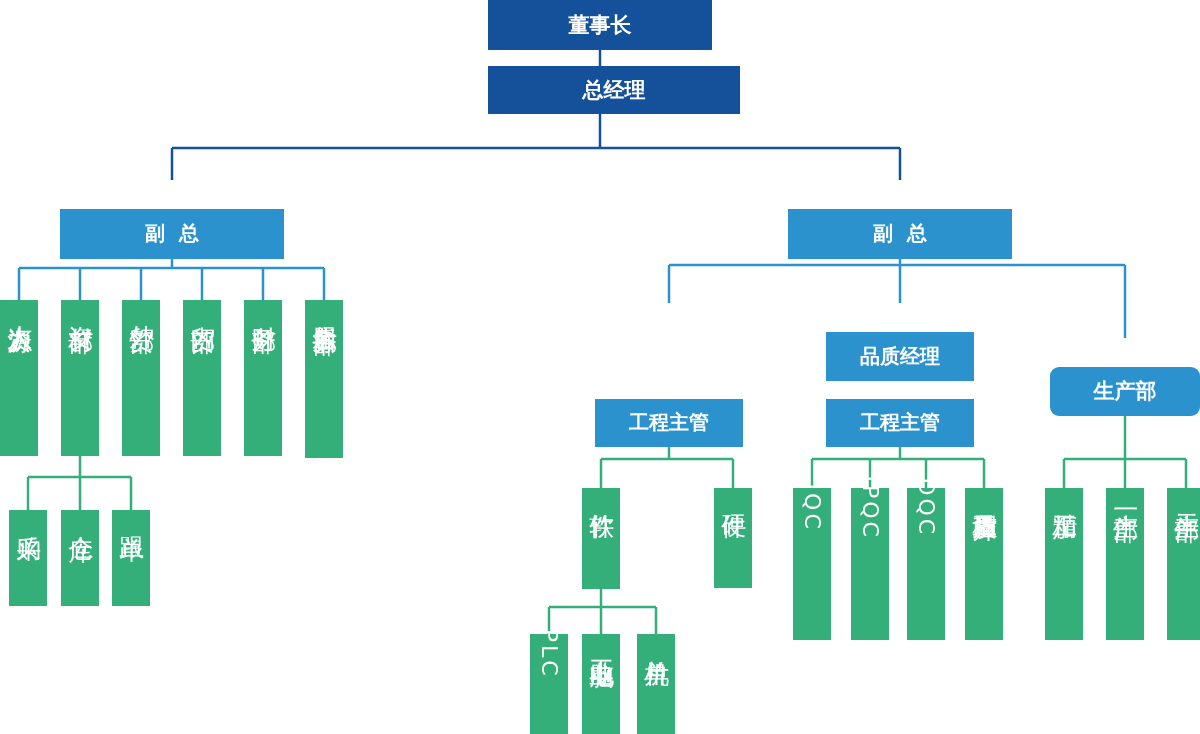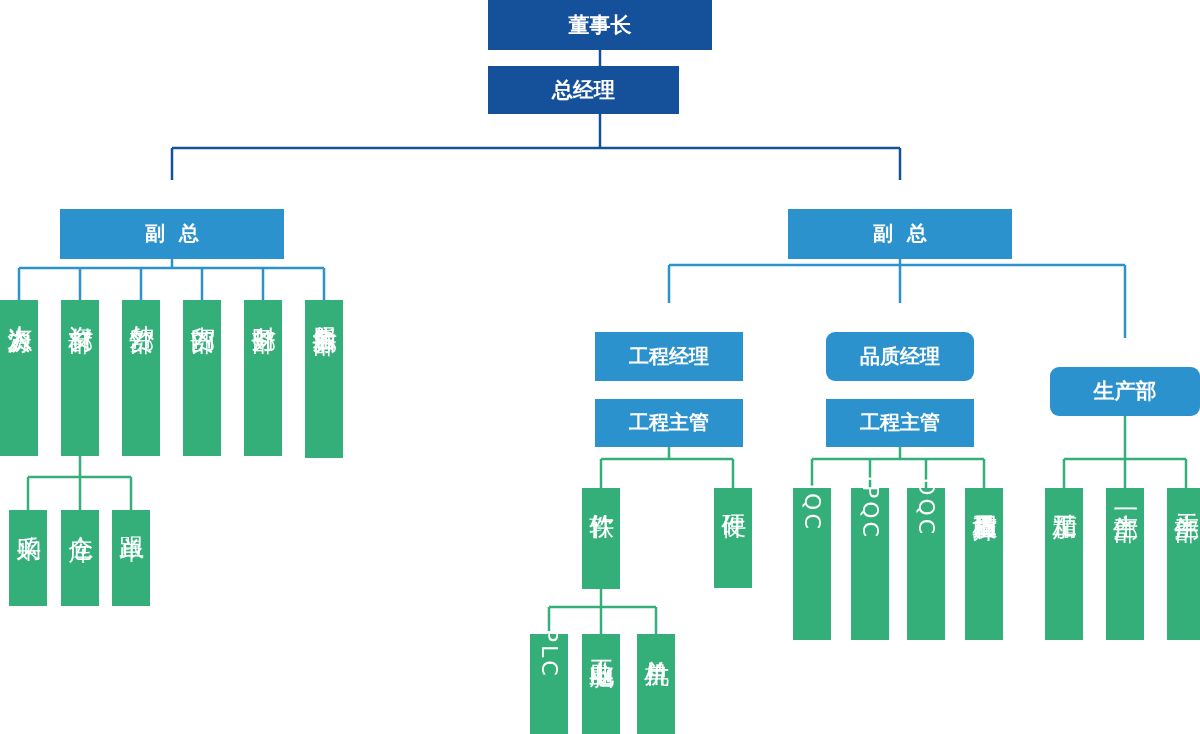--- a/index.html
+++ b/index.html
@@ -135,21 +135,21 @@
       <line x1="1064" y1="459" x2="1064" y2="488"></line>
       <line x1="1125" y1="459" x2="1125" y2="488"></line>
       <line x1="1186" y1="459" x2="1186" y2="488"></line>
     </g>
   </svg>
 
   <div class="node navy bold" style="left:488px; top:0px; width:224px; height:50px; font-size:21px;">
     <span class="label-h">董事长</span>
   </div>
 
-  <div class="node navy bold" style="left:488px; top:66px; width:191px; height:48px; font-size:21px;">
+  <div class="node navy bold" style="left:488px; top:66px; width:252px; height:48px; font-size:21px;">
     <span class="label-h">总经理</span>
   </div>
 
   <div class="node blue bold" style="left:60px; top:180px; width:224px; height:50px; font-size:20px;">
     <span class="label-h">副  总</span>
   </div>
   <div class="node blue bold" style="left:788px; top:180px; width:224px; height:50px; font-size:20px;">
     <span class="label-h">副  总</span>
   </div>
 
@@ -175,27 +175,24 @@
   <div class="node green vertical" style="left:9px; top:510px; width:38px; height:96px; font-size:25px;">
     <span class="label-v">采购</span>
   </div>
   <div class="node green vertical" style="left:61px; top:510px; width:38px; height:96px; font-size:25px;">
     <span class="label-v">仓库</span>
   </div>
   <div class="node green vertical" style="left:112px; top:510px; width:38px; height:96px; font-size:25px;">
     <span class="label-v">跟单</span>
   </div>
 
-  <div class="node blue bold" style="left:595px; top:303px; width:148px; height:49px; font-size:20px;">
-    <span class="label-h">工程经理</span>
-  </div>
   <div class="node blue bold" style="left:595px; top:370px; width:148px; height:48px; font-size:20px;">
     <span class="label-h">工程主管</span>
   </div>
-  <div class="node blue bold" style="left:826px; top:303px; width:148px; height:49px; font-size:20px;border-radius:9px;">
+  <div class="node blue bold" style="left:826px; top:303px; width:148px; height:49px; font-size:20px;">
     <span class="label-h">品质经理</span>
   </div>
   <div class="node blue bold" style="left:826px; top:370px; width:148px; height:48px; font-size:20px;">
     <span class="label-h">工程主管</span>
   </div>
   <div class="node blue bold" style="left:1050px; top:338px; width:150px; height:49px; font-size:21px;border-radius:9px;">
     <span class="label-h">生产部</span>
   </div>
 
   <div class="node green vertical" style="left:582px; top:488px; width:38px; height:101px; font-size:25px;">

